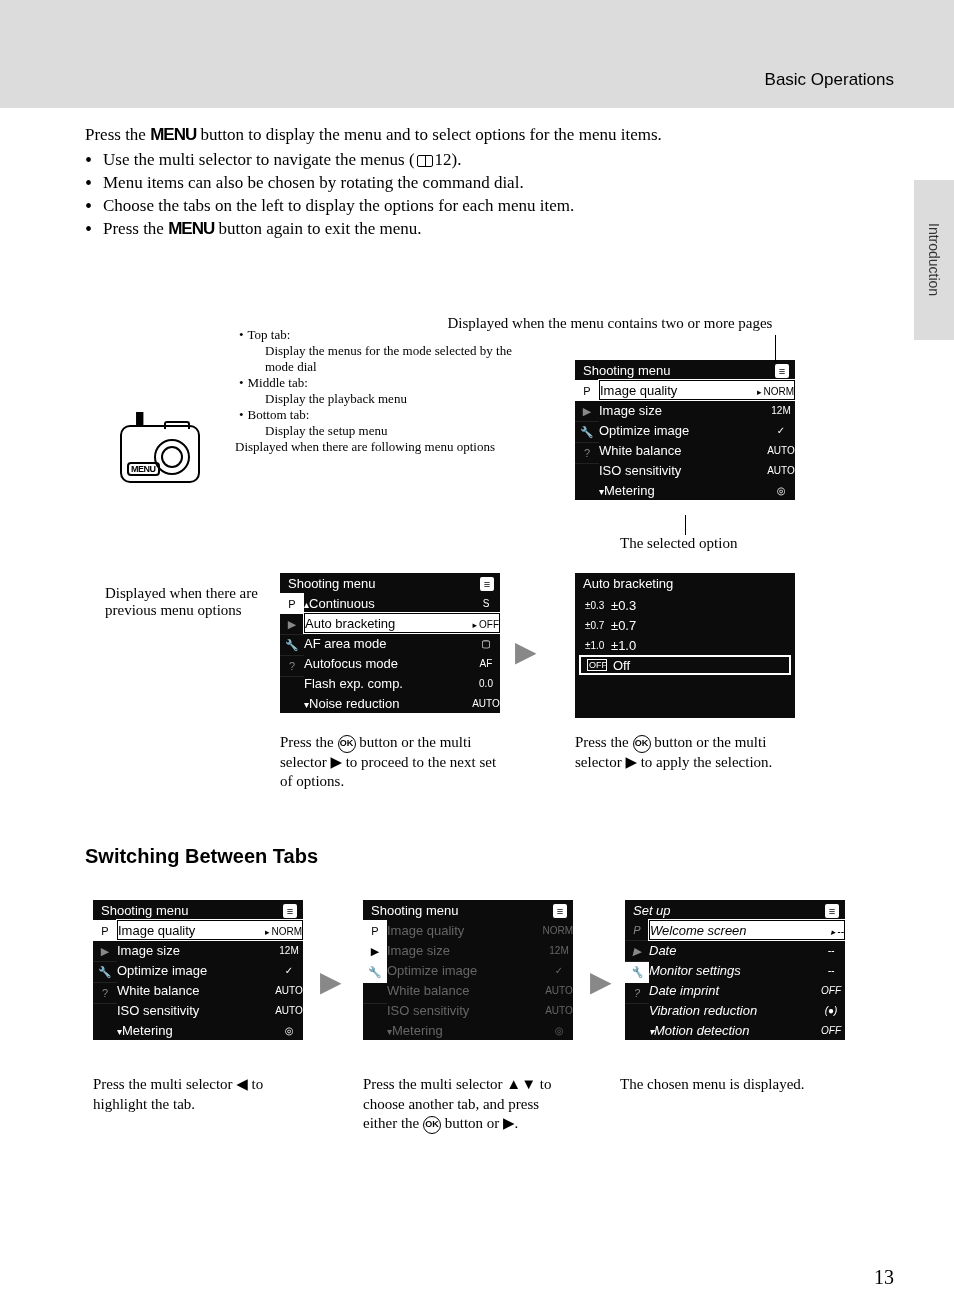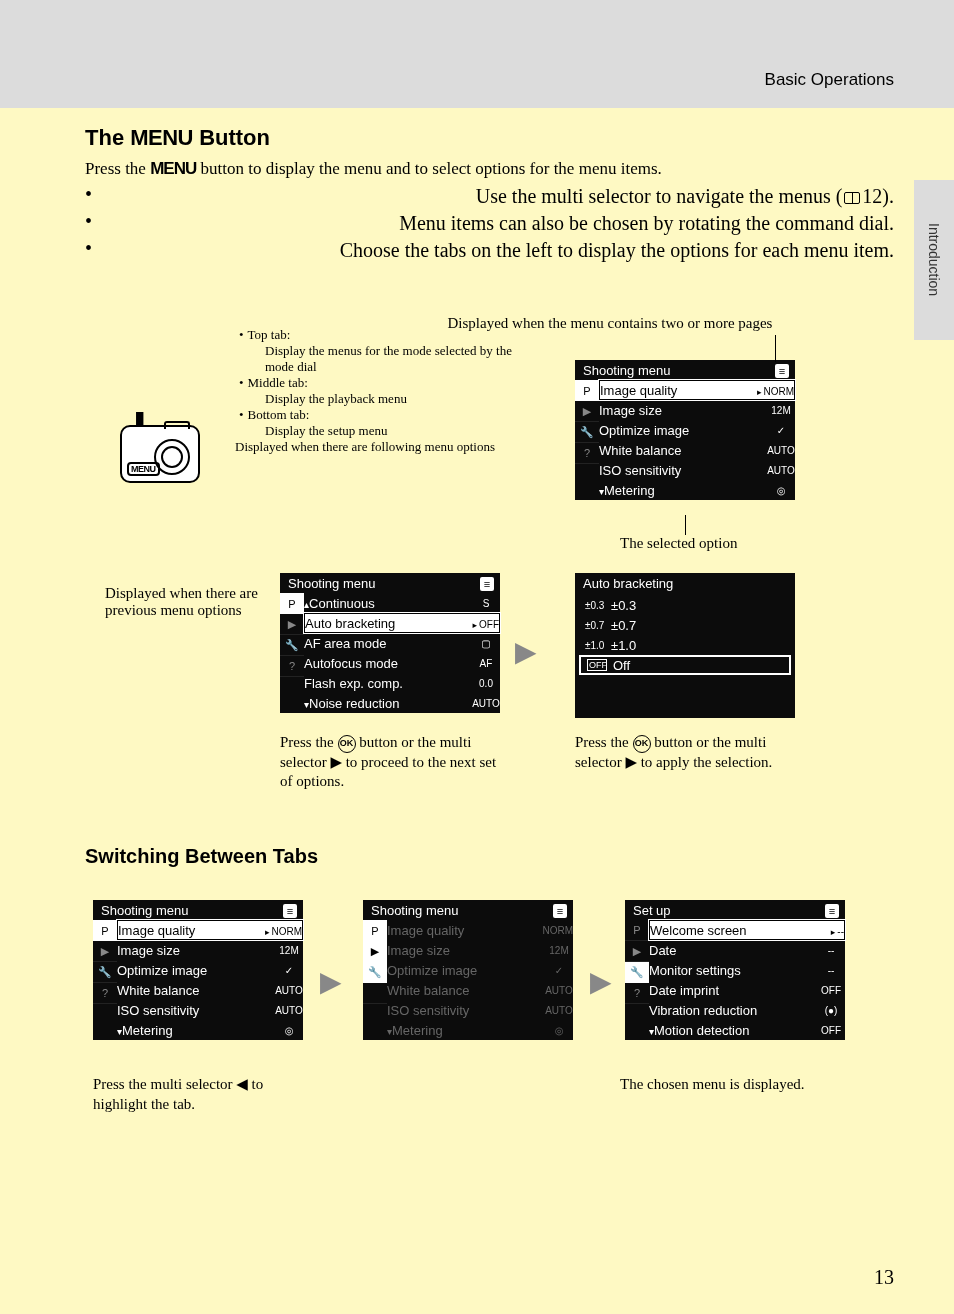--- a/index.html
+++ b/index.html
@@ -7,21 +7,21 @@
   background: #dcdcdc;
   font-family: "Times New Roman", serif;
   font-size: 16px;
   color: #000;
   width: 954px;
   height: 1314px;
   position: relative;
   padding: 0;
 }
 .page {
-  background: #fef9c3;
+  background: #ffffff;
   width: 100%;
   height: 100%;
   padding: 30px 40px 30px 30px;
   position: relative;
 }
 .top-gray-bar {
   position: absolute;
   top: 0; left: 0; right: 0; height: 108px;
   background: #dcdcdc;
 }
@@ -58,21 +58,21 @@
 h2 {
   font-size: 22px;
   font-weight: bold;
   font-family: Arial, sans-serif;
   margin-bottom: 8px;
 }
 h2 .menu-sm { font-family: Arial, sans-serif; font-weight: bold; letter-spacing: -0.5px; }
 .intro { font-size: 17px; margin-bottom: 4px; }
 .intro .menu-bold { font-family: Arial, sans-serif; font-weight: bold; letter-spacing: -1px; }
 ul.bullets { list-style: none; padding-left: 18px; margin-bottom: 0; }
-ul.bullets li { position: relative; font-size: 20px; line-height: 1.35; text-align: right; }
+ul.bullets li { position: relative; font-size: 17px; line-height: 1.35; }
 ul.bullets li::before {
   content: "•"; position: absolute; left: -18px; font-size: 20px; top: -2px;
 }
 .book-icon {
   display: inline-block; width: 16px; height: 12px;
   border: 1px solid #000; border-radius: 2px;
   position: relative; vertical-align: middle; margin: 0 2px;
 }
 .book-icon::after { content: ""; position: absolute; left: 50%; top: 0; bottom: 0; width: 1px; background: #000; }
 .page-num {
@@ -187,30 +187,28 @@
 <body>
 
 <div class="page">
   <div class="top-gray-bar"></div>
   <div class="side-tab">
       <span>Introduction</span>
     </div>
   <div class="header-right">Basic Operations</div>
 
   <div class="content">
-    <h2>
-      <span>The </span><span class="menu-sm">MENU</span><span> Button</span>
-    </h2>
     <p class="intro">
       <span>Press the </span><span class="menu-bold">MENU</span><span> button to display the menu and to select options for the menu items.</span>
     </p>
     <ul class="bullets">
       <li>Use the multi selector to navigate the menus (<span class="book-icon"></span>12).</li>
       <li>Menu items can also be chosen by rotating the command dial.</li>
       <li>Choose the tabs on the left to display the options for each menu item.</li>
+      <li><span>Press the </span><span class="menu-bold" style="font-family:Arial;font-weight:bold;letter-spacing:-1px">MENU</span><span> button again to exit the menu.</span></li>
     </ul>
 
     <div class="camera">
       <div class="camera-arrow">⬇</div>
       <div class="camera-body">
         <div class="camera-menu-label">MENU</div>
         <div class="camera-lens">
             <div class="camera-lens-inner"></div>
           </div>
       </div>
@@ -433,24 +431,25 @@
               <span>ISO sensitivity</span>
               <span class="value">AUTO</span>
             </div>
           <div class="menu-row dimmed">
               <span><span class="down-tri">▾</span><span>Metering</span></span>
               <span class="value">◎</span>
             </div>
         </div>
       </div>
     </div>
+    <div class="caption" style="left:278px; top:950px; width:210px;">Press the multi selector ▲▼ to choose another tab, and press either the <span class="ok-btn">OK</span> button or ▶.</div>
 
     <div class="mini-arrow-right" style="left:505px; top:840px;">▶</div>
 
-    <div class="screen" style="left:540px; top:775px; width:220px;">
+    <div class="screen" style="left:540px; top:775px; width:220px;font-style:italic;">
       <div class="screen-title">
           <span>Set up</span>
           <span class="scroll-ind">≡</span>
         </div>
       <div class="screen-body">
         <div class="screen-tabs">
           <div class="tab-icon">P</div>
           <div class="tab-icon">▶</div>
           <div class="tab-icon active">🔧</div>
           <div class="tab-icon">?</div>

